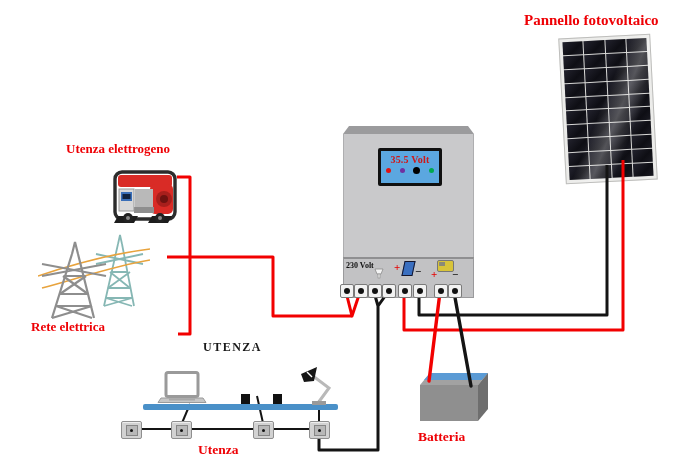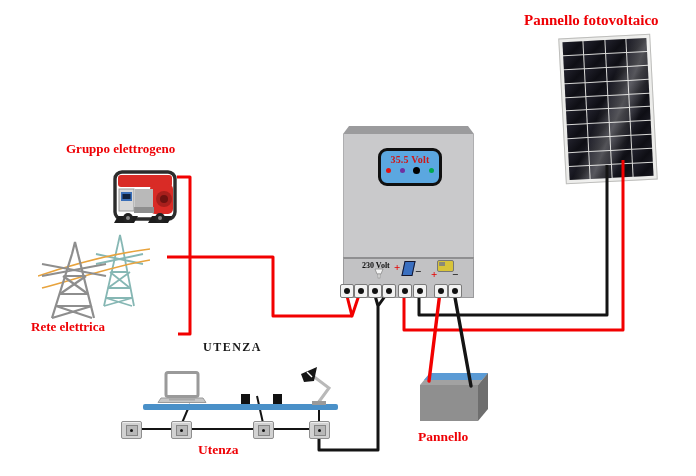--- a/index.html
+++ b/index.html
@@ -15,25 +15,25 @@
   svg.wires{position:absolute;left:0;top:0;z-index:9;}
 
   
   .inv-lid{left:343px;top:126px;width:131px;height:8px;background:#9b9b9d;
     clip-path:polygon(6px 0,125px 0,131px 8px,0 8px);z-index:8;}
   .inv-body{left:343px;top:134px;width:129px;height:123px;background:#c9c9cb;
     border-left:1px solid #aeaeb0;border-right:1px solid #aeaeb0;z-index:8;}
   .inv-panel{left:343px;top:257px;width:129px;height:38px;background:#c2c2c4;
     border:1px solid #9a9a9c;border-top:2px solid #8f8f91;z-index:8;}
   .display{left:378px;top:148px;width:58px;height:32px;background:#5ba7e0;
-    border:3px solid #101010;border-radius:9px;z-index:10;text-align:center;}
+    border:3px solid #101010;border-radius:2px;z-index:10;text-align:center;}
   .display-value{font-size:10px;font-weight:bold;color:#d01818;margin-top:3px;letter-spacing:.2px;}
   .dots{display:flex;align-items:center;justify-content:space-between;padding:2px 5px 0 5px;}
   .dot{border-radius:50%;display:inline-block;}
-  .volt-label{left:346px;top:261px;font-size:8px;font-weight:bold;color:#111;z-index:10;margin-left:16px;}
+  .volt-label{left:346px;top:261px;font-size:8px;font-weight:bold;color:#111;z-index:10;}
   .terminal{position:absolute;top:284px;width:12px;height:12px;background:#f2f2f2;
     border:1px solid #7a7a7a;border-radius:2px;z-index:10;}
   .terminal::after{content:"";position:absolute;left:3px;top:3px;width:6px;height:6px;
     border-radius:50%;background:#111;}
   .pv-mini{left:403px;top:261px;width:9px;height:13px;background:#3a6fc0;border:1px solid #15152a;
     transform:skewX(-12deg);z-index:10;}
   .mini-plus{position:absolute;font-size:11px;font-weight:bold;color:#e60000;z-index:10;}
   .mini-minus{position:absolute;font-size:11px;font-weight:bold;color:#111;z-index:10;}
   .batt-mini{left:437px;top:260px;width:15px;height:10px;background:#d8c43a;border:1px solid #777;
     border-radius:2px;z-index:10;}
@@ -83,25 +83,25 @@
     <path d="M374,292 L378,306 L388,292 M378,306 V450 H319 V428" stroke="#141414" stroke-width="3" fill="none" stroke-linejoin="round"></path>
 
     <path d="M607,165 V315 H419 V292" stroke="#141414" stroke-width="3" fill="none" stroke-linejoin="round"></path>
     <path d="M623,160 V330 H404 V292" stroke="#f20000" stroke-width="3" fill="none" stroke-linejoin="round"></path>
 
     <path d="M440,292 L429,381" stroke="#f20000" stroke-width="3.4" fill="none" stroke-linecap="round"></path>
     <path d="M454,292 L471,386" stroke="#141414" stroke-width="3.4" fill="none" stroke-linecap="round"></path>
   </svg>
 
   <div class="lbl" style="left:524px;top:12px;font-size:15px;">Pannello fotovoltaico</div>
-  <div class="lbl" style="left:66px;top:141px;font-size:13px;">Gruppo elettrogeno</div>
+  <div class="lbl" style="left:66px;top:141px;font-size:13px;">Utenza elettrogeno</div>
   <div class="lbl" style="left:31px;top:319px;font-size:13px;">Rete elettrica</div>
   <div class="lbl-dark" style="left:203px;top:340px;font-size:12px;letter-spacing:1.5px;">UTENZA</div>
   <div class="lbl" style="left:198px;top:442px;font-size:13.5px;">Utenza</div>
-  <div class="lbl" style="left:418px;top:429px;font-size:13.5px;">Pannello</div>
+  <div class="lbl" style="left:418px;top:429px;font-size:13.5px;">Batteria</div>
 
   <div class="abs inv-lid"></div>
   <div class="abs inv-body"></div>
   <div class="abs inv-panel"></div>
   <div class="abs display">
     <div class="display-value">35.5 Volt</div>
     <div class="dots" id="indicator-dots">
         <span class="dot" style="width: 5px; height: 5px; background: rgb(224, 18, 18);"></span>
         <span class="dot" style="width: 5px; height: 5px; background: rgb(112, 48, 160);"></span>
         <span class="dot" style="width: 7px; height: 7px; background: rgb(0, 0, 0);"></span>

